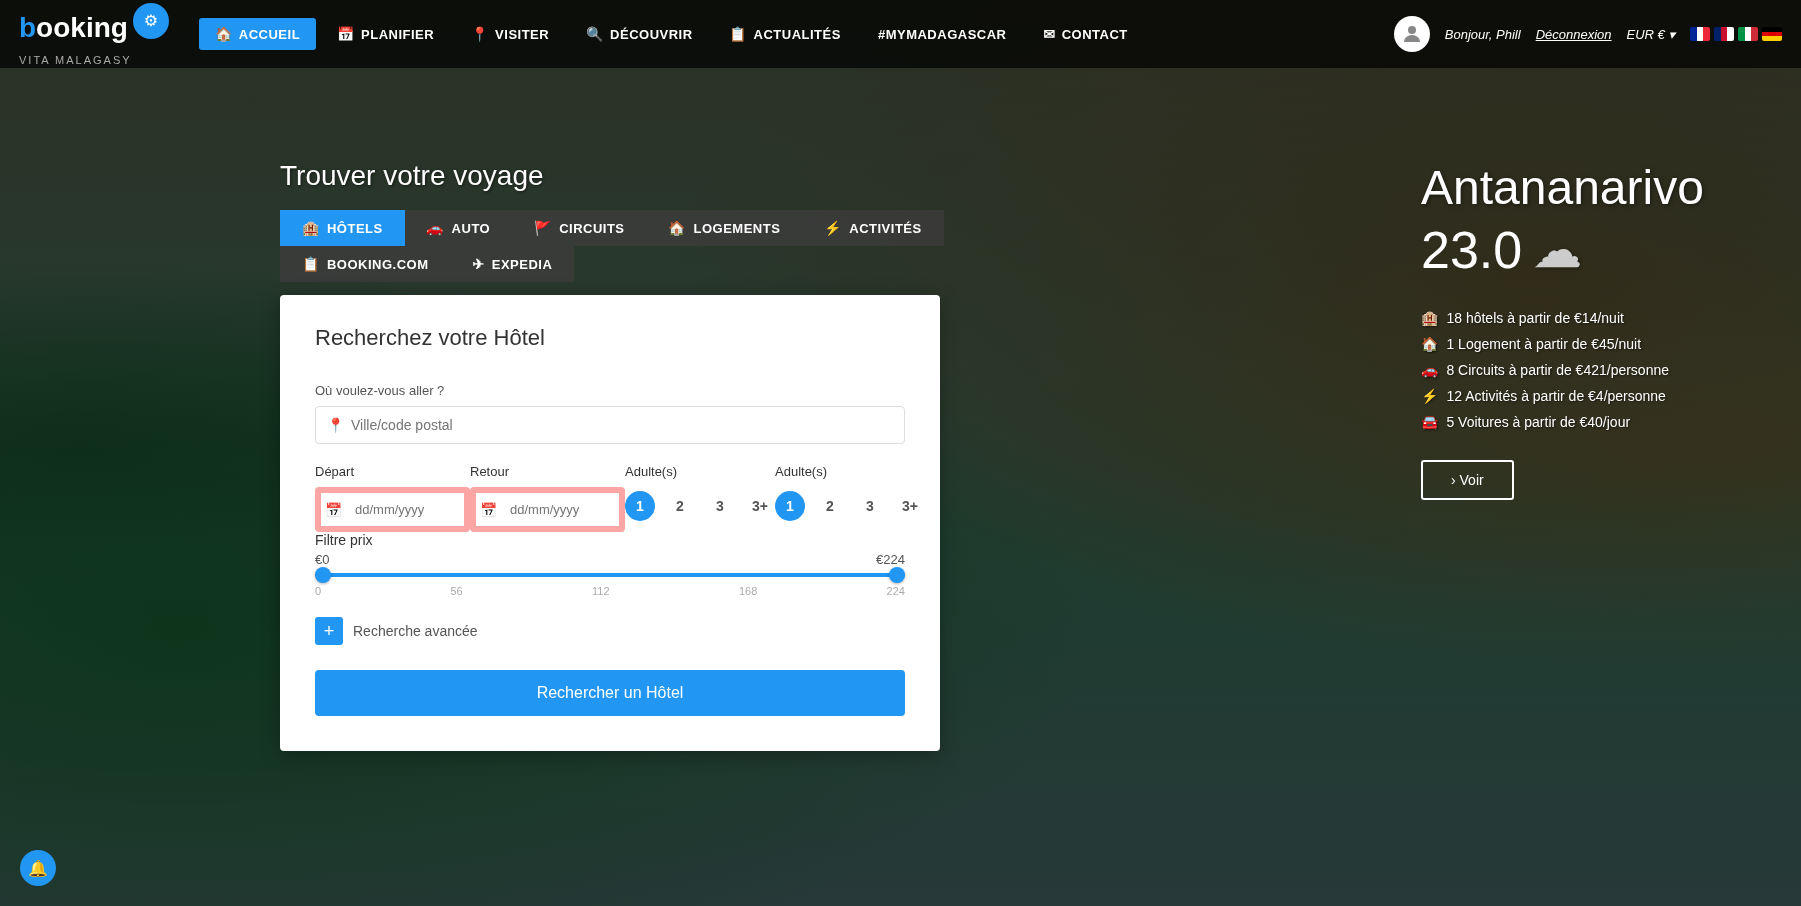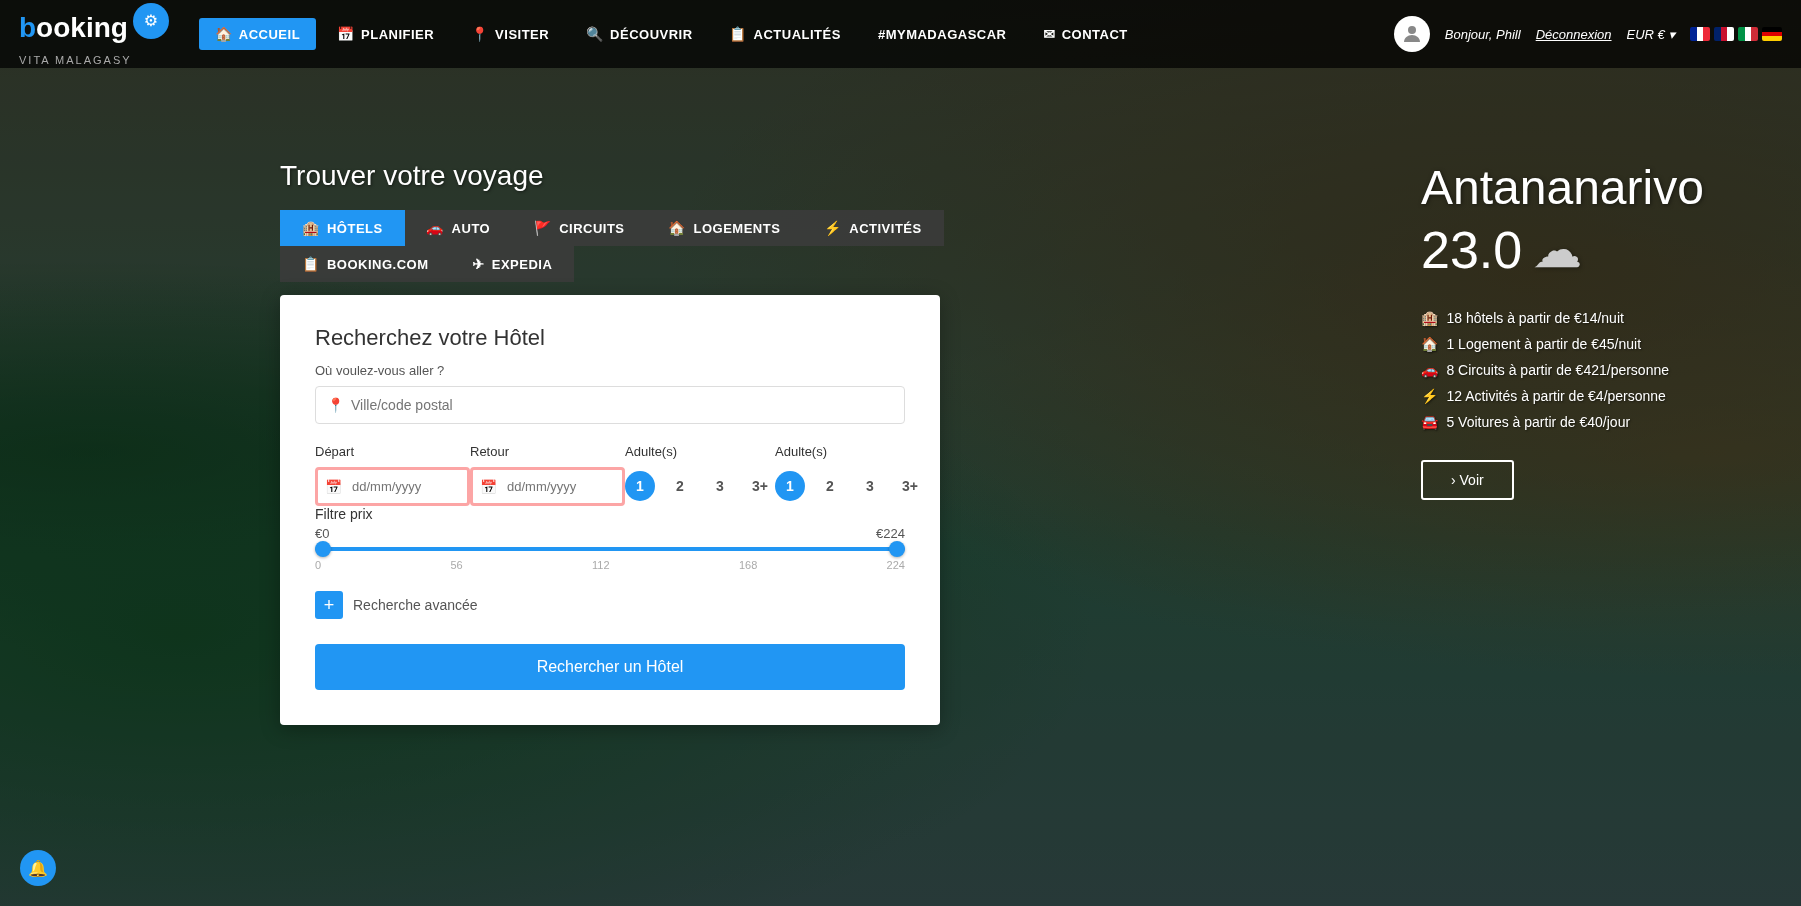--- a/index.html
+++ b/index.html
@@ -105,21 +105,21 @@
     .tab-icon { font-size: 14px; }
 
     
     .search-panel {
       position: absolute; top: 215px; left: 280px;
       width: 660px; background: white; border-radius: 4px;
       padding: 30px 35px 35px; z-index: 50;
       box-shadow: 0 4px 20px rgba(0,0,0,0.3);
     }
     .search-panel-title {
-      font-size: 22px; font-weight: 400; color: #333; margin-bottom: 12px;
+      font-size: 22px; font-weight: 400; color: #333; margin-bottom: 32px;
     }
     .field-label {
       font-size: 13px; color: #555; margin-bottom: 8px;
     }
     .location-input-wrap {
       position: relative; margin-bottom: 20px;
     }
     .location-icon {
       position: absolute; left: 12px; top: 50%; transform: translateY(-50%);
       color: #999; font-size: 14px;
@@ -135,21 +135,21 @@
       display: flex; align-items: flex-start; 
     }
     .field-group { display: flex; flex-direction: column; }
     .field-group-label { font-size: 13px; color: #333; margin-bottom: 8px; font-weight: 500; }
 
     .date-input-wrap {
       position: relative;
     }
     .date-input {
       padding: 9px 9px 9px 34px;
-      border: 3px solid #fca5a5; border-radius: 4px;
+      border: 6px solid #fca5a5; border-radius: 4px;
       font-size: 13px; color: #aaa; width: 155px; outline: none;
     }
     .date-cal-icon {
       position: absolute; left: 10px; top: 50%; transform: translateY(-50%);
       color: #999; font-size: 14px;
     }
 
     .counter-row {
       display: flex; align-items: center; gap: 10px; padding-top: 4px;
     }

